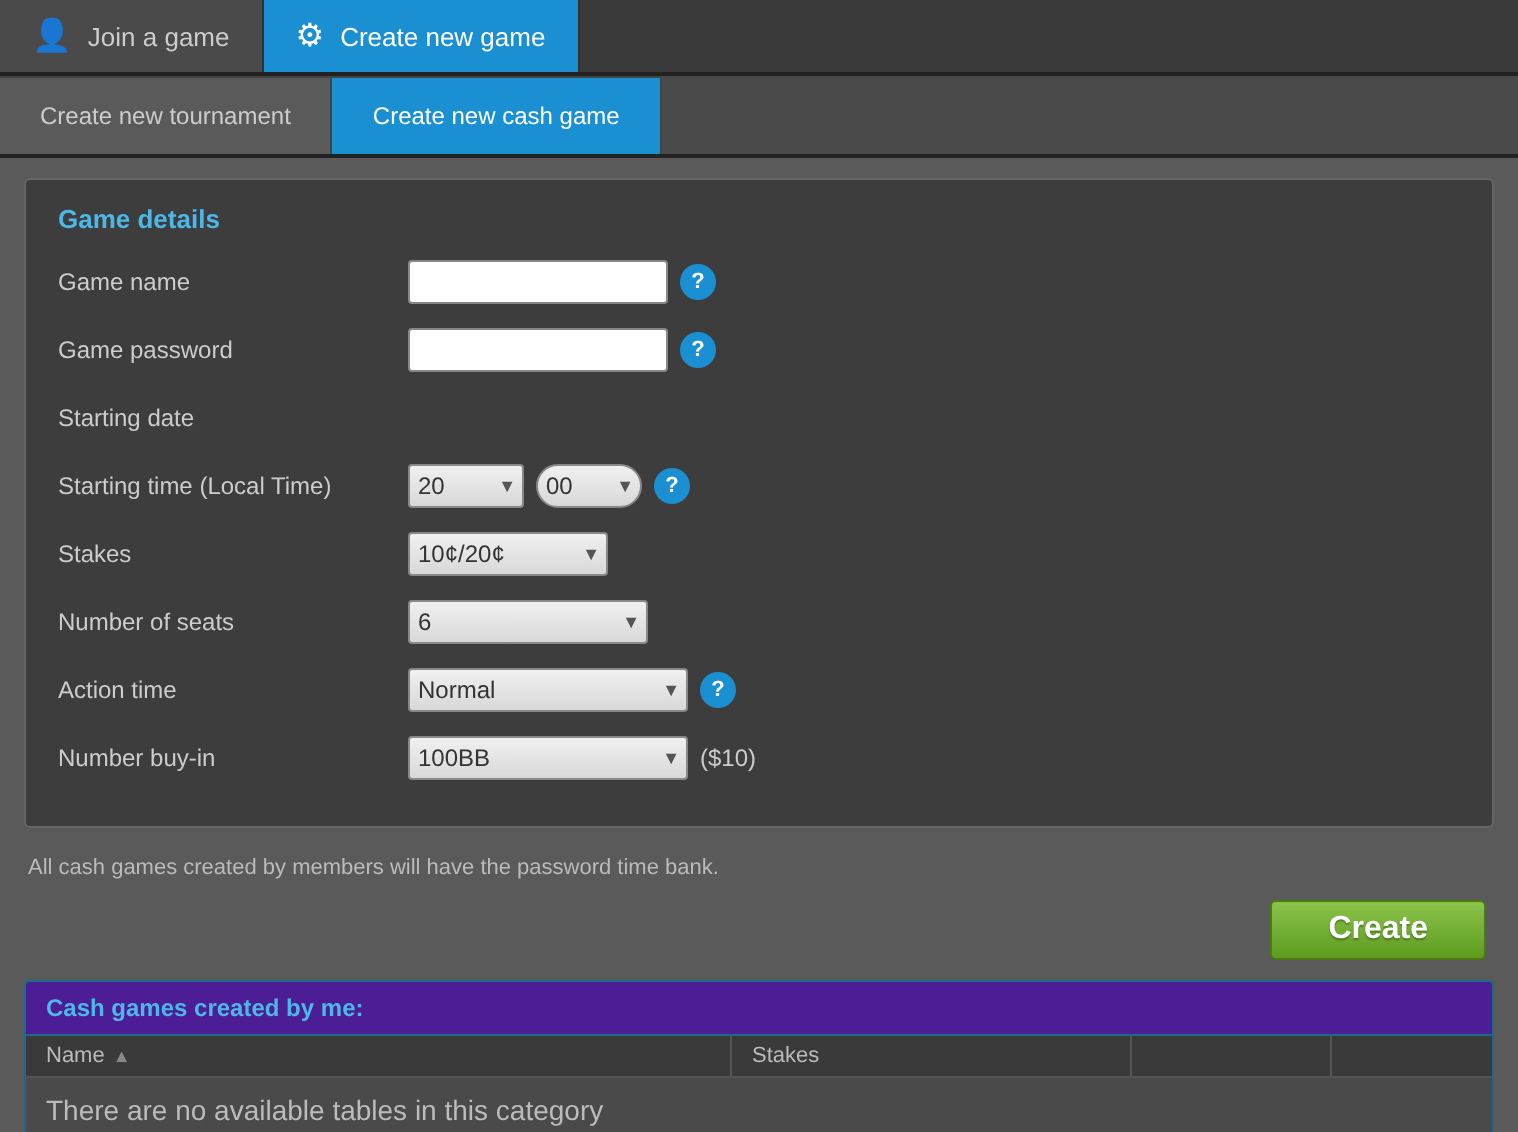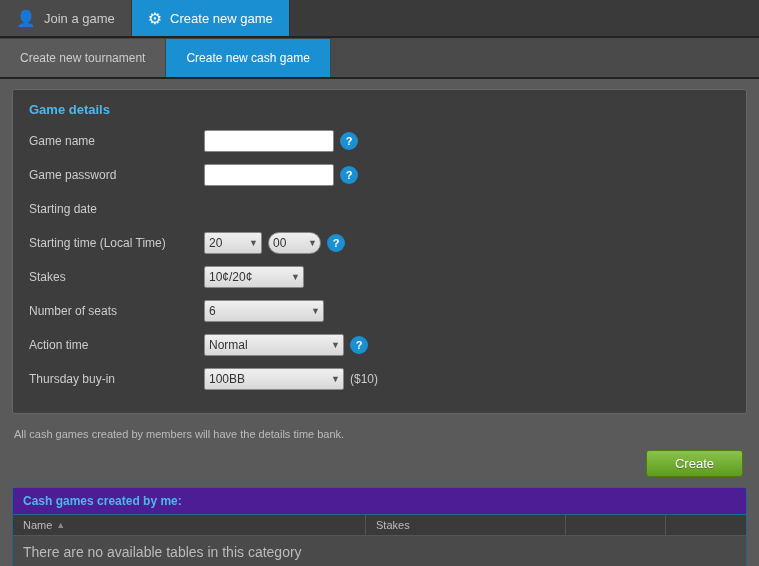--- a/index.html
+++ b/index.html
@@ -168,22 +168,22 @@
       display: flex;
       justify-content: flex-end;
       padding-right: 4px;
       margin-bottom: 10px;
     }
     .create-btn {
       background: linear-gradient(to bottom, #8bc34a, #5d9b1f);
       border: 1px solid #4a7a10;
       border-radius: 3px;
       color: white;
-      font-size: 13px;
-      font-weight: normal;
+      font-size: 16px;
+      font-weight: bold;
       padding: 5px 28px;
       cursor: pointer;
       text-shadow: 0 1px 1px rgba(0,0,0,0.3);
     }
 
     
     .cash-games-section {
       background: #2a4a5a;
       border: 1px solid #1a6a8a;
       border-radius: 3px;
@@ -330,33 +330,33 @@
         <div class="select-wrapper">
           <select style="width:140px;">
             <option value="Normal">Normal</option>
           </select>
         </div>
         <div class="help-icon">?</div>
       </div>
     </div>
 
     <div class="form-row">
-      <div class="form-label">Thursday buy-in</div>
+      <div class="form-label">Number buy-in</div>
       <div class="form-control-area">
         <div class="select-wrapper">
           <select style="width:140px;">
             <option value="100BB">100BB</option>
           </select>
         </div>
         <span style="color:#ccc; font-size:12px;">($10)</span>
       </div>
     </div>
   </div>
 
-  <div class="footer-note">All cash games created by members will have the details time bank.</div>
+  <div class="footer-note">All cash games created by members will have the password time bank.</div>
 
   <div class="create-btn-row">
     <button class="create-btn">Create</button>
   </div>
 
   <div class="cash-games-section">
     <div class="cash-games-header">Cash games created by me:</div>
     <div class="cash-games-columns">
       <div class="col-name">
         <span>Name</span>

